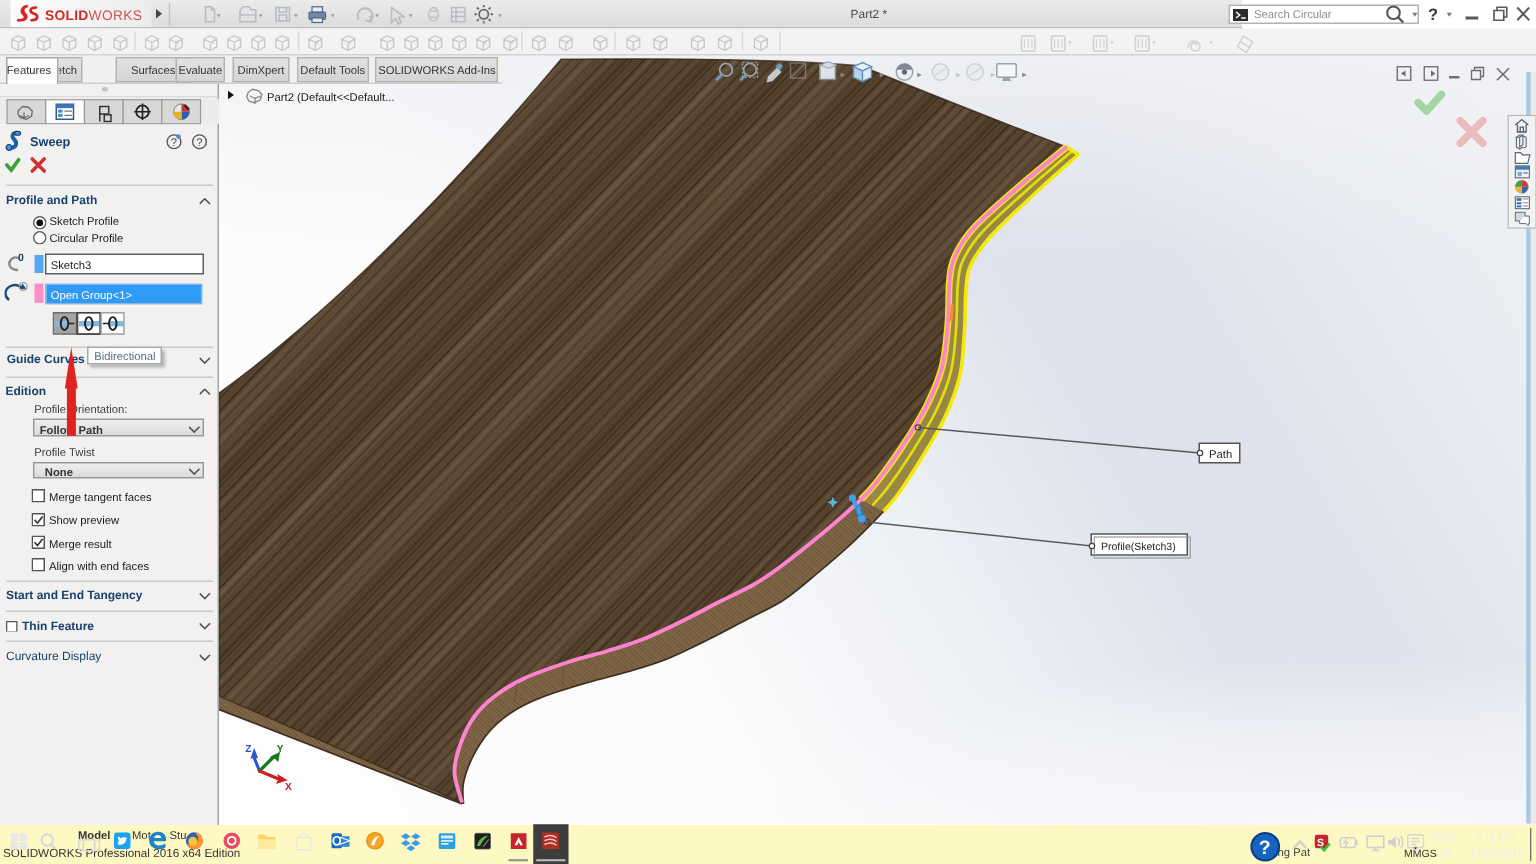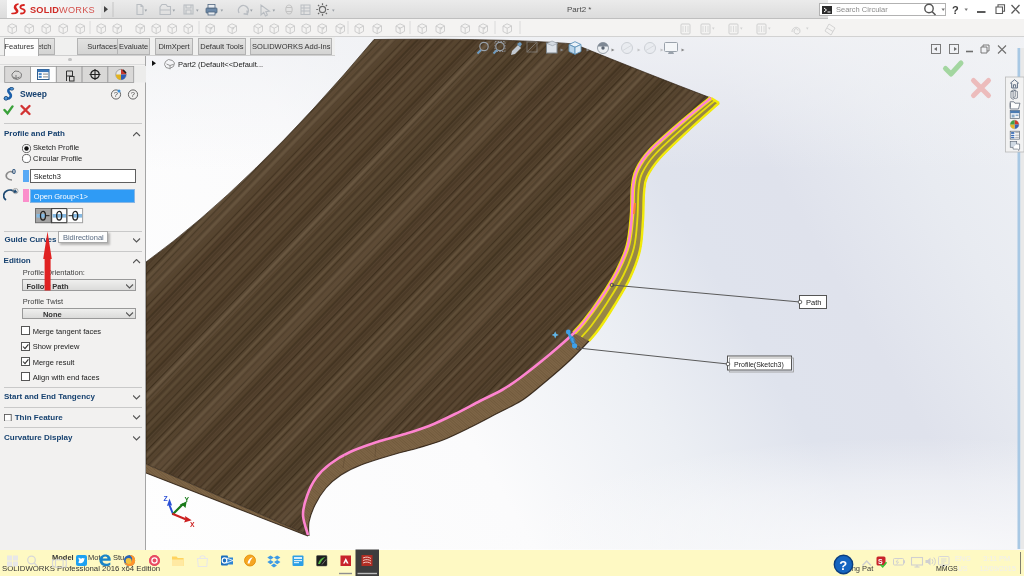--- a/index.html
+++ b/index.html
@@ -542,21 +542,21 @@
       </svg>
   <div class="abs" style="left:22.8px;top:268.3px;font-size:7.5px;color:#404040;white-space:nowrap">Profile Orientation:</div>
   <div class="abs" style="left:21.9px;top:279.3px;width:113.8px;height:11.6px;background:linear-gradient(#efefee,#dbdbda);border:1px solid #999">
         <span class="abs" style="left:3.6px;top:1.4px;font-size:7.5px;font-weight:bold;color:#333">Follow Path</span>
         <svg class="abs" style="left:103px;top:3.5px" width="8" height="5" viewBox="0 0 8 5">
           <path d="M 0,0.5 L 3.5,4 L 7,0.5" stroke="#555" fill="none" stroke-width="1.1"></path>
         </svg>
       </div>
   <div class="abs" style="left:22.8px;top:296.6px;font-size:7.5px;color:#404040;white-space:nowrap">Profile Twist</div>
   <div class="abs" style="left:21.9px;top:307.9px;width:113.8px;height:11.6px;background:linear-gradient(#efefee,#dbdbda);border:1px solid #999">
-        <span class="abs" style="left:20px;top:1.4px;font-size:7.5px;font-weight:bold;color:#333">None</span>
+        <span class="abs" style="left:7px;top:1.4px;font-size:7.5px;font-weight:bold;color:#333">None</span>
         <svg class="abs" style="left:103px;top:3.5px" width="8" height="5" viewBox="0 0 8 5">
           <path d="M 0,0.5 L 3.5,4 L 7,0.5" stroke="#555" fill="none" stroke-width="1.1"></path>
         </svg>
       </div>
   <svg class="abs" style="left:21.4px;top:326.3px" width="9.0" height="9.0" viewBox="0 0 9 9">
         <rect x="0.5" y="0.5" width="8" height="8" fill="#fff" stroke="#555" stroke-width="1"></rect>
       </svg>
       <div class="abs" style="left:32.7px;top:326.6px;font-size:7.5px;color:#1a1a1a;white-space:nowrap">Merge tangent faces</div>
   <svg class="abs" style="left:21.4px;top:341.9px" width="9.0" height="9.0" viewBox="0 0 9 9">
         <rect x="0.5" y="0.5" width="8" height="8" fill="#fff" stroke="#555" stroke-width="1"></rect>
@@ -576,21 +576,21 @@
       <svg class="abs" style="left:133px;top:394.5px" width="8" height="5" viewBox="0 0 8 5">
         <path d="M 0,0.5 L 3.5,4 L 7,0.5" stroke="#555" fill="none" stroke-width="1.1"></path>
       </svg>
   <svg class="abs" style="left:4px;top:413.6px" width="7.6499999999999995" height="7.6499999999999995" viewBox="0 0 9 9">
         <rect x="0.5" y="0.5" width="8" height="8" fill="#fff" stroke="#555" stroke-width="1"></rect>
       </svg>
       <div class="abs" style="left:14.7px;top:413.2px;font-size:8px;font-weight:bold;color:#16416f;white-space:nowrap">Thin Feature</div>
       <svg class="abs" style="left:133px;top:415px" width="8" height="5" viewBox="0 0 8 5">
         <path d="M 0,0.5 L 3.5,4 L 7,0.5" stroke="#555" fill="none" stroke-width="1.1"></path>
       </svg>
-  <div class="abs" style="left:4px;top:432.7px;font-size:8px;font-weight:bold;color:#16416f;white-space:nowrap">Curvature Display</div>
+  <div class="abs" style="left:4px;top:432.7px;font-size:8px;font-weight:normal;color:#16416f;white-space:nowrap">Curvature Display</div>
       <svg class="abs" style="left:133px;top:435.5px" width="8" height="5" viewBox="0 0 8 5">
         <path d="M 0,0.5 L 3.5,4 L 7,0.5" stroke="#555" fill="none" stroke-width="1.1"></path>
       </svg>
  </div>
 </div>
 <svg class="abs" style="left:144.5px;top:279px" width="8" height="18" viewBox="0 0 8 18">
       <path d="M 0,0 h 4 a 3,3 0 0 1 3,3 v 11 a 3,3 0 0 1 -3,3 h -4 z" fill="#f5f5f5" stroke="#b5b5b5" stroke-width="0.8"></path>
       <circle cx="3.4" cy="14.5" r="1" fill="#999"></circle>
     </svg>
 

